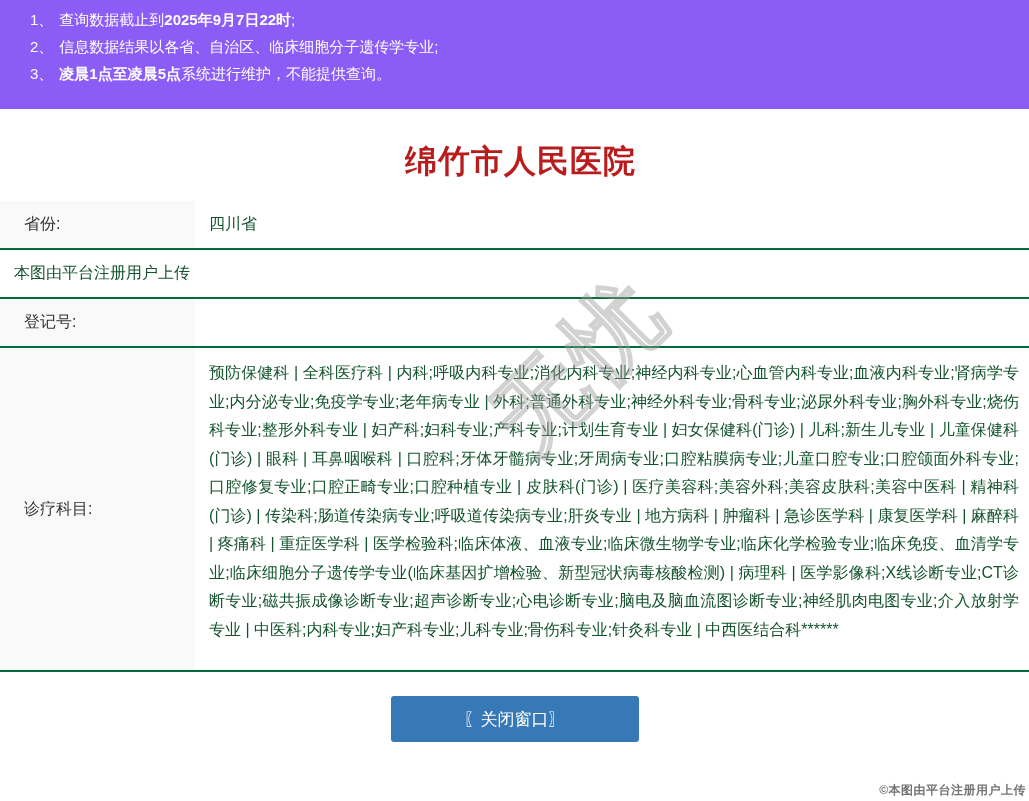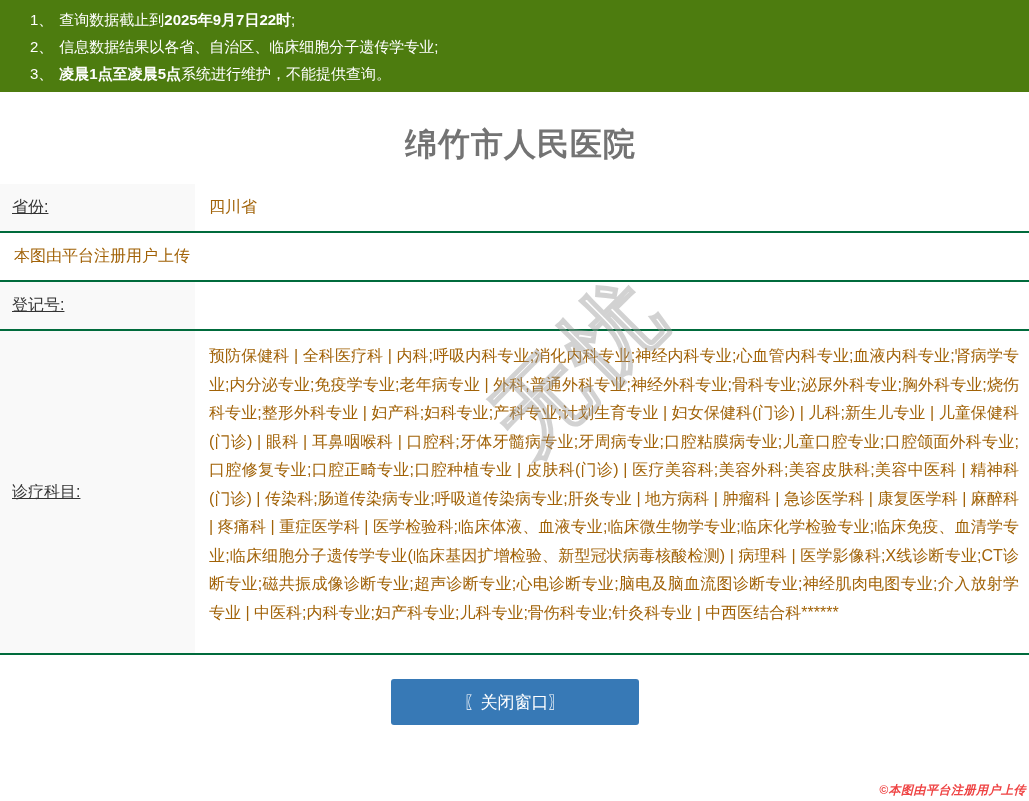--- a/index.html
+++ b/index.html
@@ -5,73 +5,72 @@
   html, body { margin: 0; padding: 0; }
   body {
     width: 1029px; height: 801px;
     position: relative; overflow: hidden;
     background: #ffffff;
     font-family: "Liberation Sans", sans-serif;
     color: #333333;
   }
   
   .notice {
-    background: #4d7c0f;
-    height: 92px;
+    background: #8b5cf6;
+    height: 109px;
     box-sizing: border-box;
     padding-top: 6px;
   }
   .notice-item {
     color: #ffffff;
     font-size: 15px;
     line-height: 27px;
     padding-left: 30px;
     white-space: nowrap;
   }
   .notice-item .marker { margin-right: 6px; }
   .notice-item b { font-weight: bold; }
   
   .page-title {
     margin: 0;
     padding: 31px 0 17px 12px;
     text-align: center;
     font-size: 32px;
     font-weight: 600;
-    color: #737373;
+    color: #b91c1c;
     letter-spacing: 1px;
   }
   
   .info-table { width: 1029px; }
   .row {
     display: flex;
     border-bottom: 2px solid #006b3c;
     min-height: 47px;
     align-items: stretch;
   }
   .row-label {
     width: 195px;
     flex-shrink: 0;
     background: #f9f9f9;
     display: flex;
     align-items: center;
     box-sizing: border-box;
-    padding-left: 12px;
+    padding-left: 24px;
     font-size: 16px;
     color: #333333;
-    text-decoration: underline;
   }
   .row-value {
     flex: 1;
     display: flex;
     align-items: center;
     box-sizing: border-box;
     padding: 8px 10px 8px 14px;
     font-size: 16px;
     line-height: 28.5px;
-    color: #a16207;
+    color: #14532d;
   }
   .row-value.long {
     display: block;
     text-align: justify;
     padding-top: 11px;
     padding-bottom: 26px;
   }
   
   .close-btn {
     display: block;
@@ -85,24 +84,23 @@
     font-size: 17px;
     font-family: "Liberation Sans", sans-serif;
     cursor: pointer;
   }
   .credit {
     position: absolute;
     right: 3px;
     bottom: 2px;
     font-size: 12px;
     font-weight: bold;
-    color: #ef4444;
+    color: #737373;
     letter-spacing: 0.5px;
     text-shadow: -1px -1px 0 #fff, 1px -1px 0 #fff, -1px 1px 0 #fff, 1px 1px 0 #fff;
-    font-style: italic;
   }
   
   .watermark {
     position: absolute;
     left: 580px;
     top: 365px;
     transform: translate(-50%, -50%) rotate(-45deg);
     font-size: 92px;
     font-weight: bold;
     white-space: nowrap;

